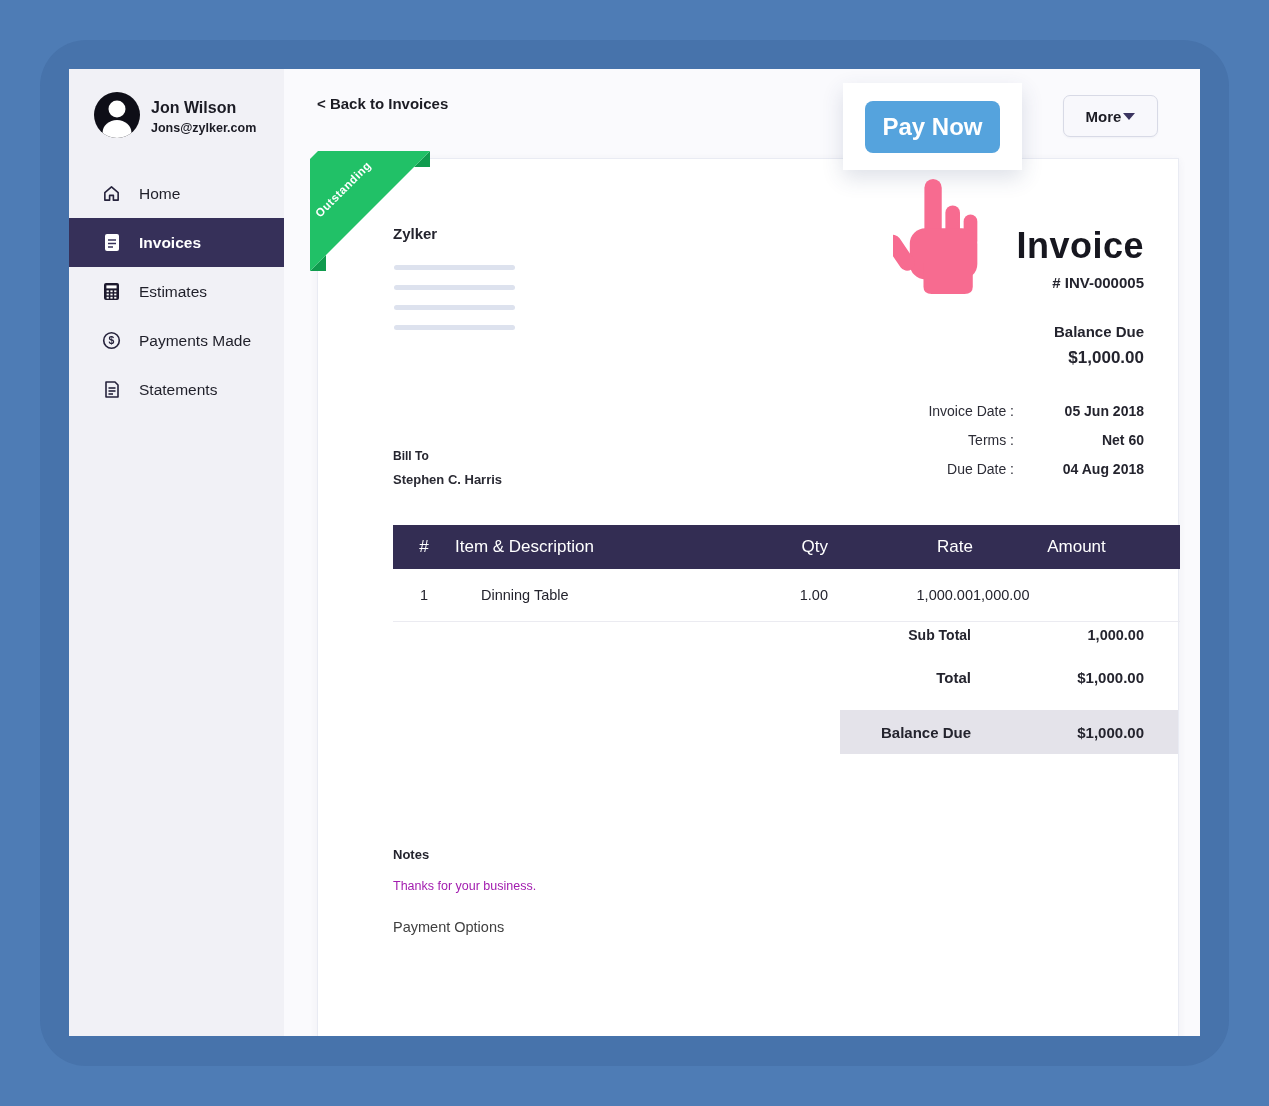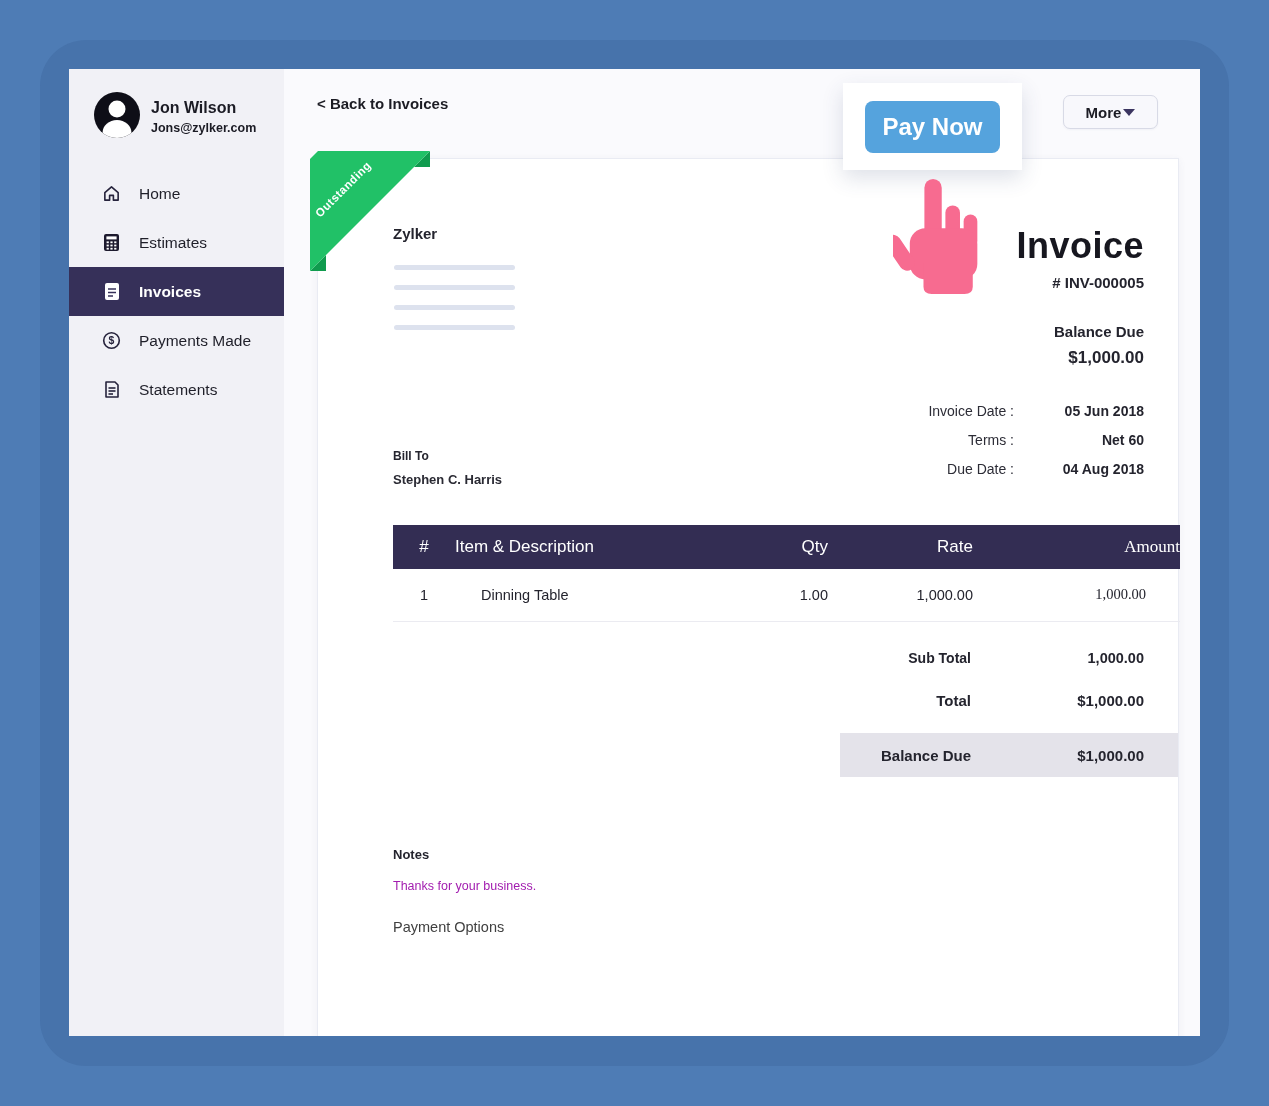--- a/index.html
+++ b/index.html
@@ -42,21 +42,21 @@
     background:#363059; color:#ffffff; font-weight:700;
   }
   .nav-icon { width:19px; height:19px; display:flex; align-items:center; justify-content:center; }
 
   
   .back-link {
     position:absolute; left:248px; top:26px;
     font-size:15px; font-weight:700; color:#1c1c24; cursor:pointer;
   }
   .more-btn {
-    position:absolute; left:994px; top:26px; width:95px; height:34px;
+    position:absolute; left:994px; top:26px; width:95px; height:42px;
     background:#f8f8fc; border:1px solid #d8dae6; border-radius:7px;
     display:flex; align-items:center; justify-content:center; gap:2px;
     font-size:15px; font-weight:600; color:#1c1c24; cursor:pointer;
     box-shadow:0 1px 2px rgba(60,70,110,0.05);
   }
   .caret-down {
     width:0; height:0; border-left:6px solid transparent;
     border-right:6px solid transparent; border-top:7px solid #3b3560;
   }
   .paynow-card {
@@ -107,23 +107,23 @@
   }
   .item-table th {
     background:#332d53; color:#ffffff; font-weight:500; font-size:17px;
     height:44px; padding:0;
   }
   .item-table td { font-size:14.5px; height:52px; border-bottom:1px solid #ebebf1; }
   .col-num  { width:62px; text-align:center; }
   .col-item { text-align:left; padding-left:26px; }
   .col-qty  { width:160px; text-align:right; }
   .col-rate { width:145px; text-align:right; }
-  .col-amt  { width:207px; text-align:right; padding-right:34px;font-family:Liberation Serif, serif; }
-
-  .totals { position:absolute; right:0; top:478px; width:338px; }
+  .col-amt  { width:207px; padding-right:34px; }
+
+  .totals { position:absolute; right:0; top:455px; width:338px; }
   .total-row {
     display:flex; justify-content:flex-end; align-items:center;
     padding-right:34px; height:42px;
   }
   .total-label { flex:1; text-align:right; font-size:14px; font-weight:700; }
   .total-value { width:173px; text-align:right; font-size:14.5px; font-weight:700; }
   .total-row.grand .total-label, .total-row.grand .total-value { font-size:15px; }
   .total-row.highlight { background:#e4e3ea; height:44px; margin-top:12px; }
 
   .notes-block { position:absolute; left:75px; top:688px; }
@@ -162,52 +162,52 @@
 
     <div class="nav">
       <div class="nav-item">
         <span class="nav-icon">
           <svg width="19" height="19" viewBox="0 0 20 20" fill="none" stroke="#26233c" stroke-width="1.7" stroke-linejoin="round">
             <path d="M3 9 L10 3 L17 9 V17 H12 V12 H8 V17 H3 Z"></path>
           </svg>
         </span>
         <span>Home</span>
       </div>
+      <div class="nav-item active">
+        <span class="nav-icon">
+          <svg width="16" height="19" viewBox="0 0 16 19">
+            <rect x="1" y="1" width="14" height="17" rx="2" fill="#ffffff"></rect>
+            <g stroke="#363059" stroke-width="1.5">
+              <line x1="4" y1="7" x2="12" y2="7"></line>
+              <line x1="4" y1="10.5" x2="12" y2="10.5"></line>
+              <line x1="4" y1="14" x2="9" y2="14"></line>
+            </g>
+          </svg>
+        </span>
+        <span>Invoices</span>
+      </div>
       <div class="nav-item">
         <span class="nav-icon">
           <svg width="17" height="19" viewBox="0 0 17 19">
             <rect x="1" y="1" width="15" height="17" rx="2" fill="#1d1a2e"></rect>
             <rect x="3.4" y="3.4" width="10.2" height="3" fill="#ffffff"></rect>
             <g fill="#ffffff">
               <rect x="3.6" y="8.4" width="2.2" height="1.8"></rect>
                 <rect x="7.4" y="8.4" width="2.2" height="1.8"></rect>
                 <rect x="11.2" y="8.4" width="2.2" height="1.8"></rect>
               <rect x="3.6" y="11.6" width="2.2" height="1.8"></rect>
                 <rect x="7.4" y="11.6" width="2.2" height="1.8"></rect>
                 <rect x="11.2" y="11.6" width="2.2" height="1.8"></rect>
               <rect x="3.6" y="14.8" width="2.2" height="1.8"></rect>
                 <rect x="7.4" y="14.8" width="2.2" height="1.8"></rect>
                 <rect x="11.2" y="14.8" width="2.2" height="1.8"></rect>
             </g>
           </svg>
         </span>
         <span>Estimates</span>
-      </div>
-      <div class="nav-item active">
-        <span class="nav-icon">
-          <svg width="16" height="19" viewBox="0 0 16 19">
-            <rect x="1" y="1" width="14" height="17" rx="2" fill="#ffffff"></rect>
-            <g stroke="#363059" stroke-width="1.5">
-              <line x1="4" y1="7" x2="12" y2="7"></line>
-              <line x1="4" y1="10.5" x2="12" y2="10.5"></line>
-              <line x1="4" y1="14" x2="9" y2="14"></line>
-            </g>
-          </svg>
-        </span>
-        <span>Invoices</span>
       </div>
       <div class="nav-item">
         <span class="nav-icon">
           <svg width="19" height="19" viewBox="0 0 20 20">
             <circle cx="10" cy="10" r="8.2" fill="none" stroke="#26233c" stroke-width="1.7"></circle>
             <text x="10" y="14" text-anchor="middle" font-family="Liberation Sans, sans-serif" font-size="11" font-weight="700" fill="#26233c">$</text>
           </svg>
         </span>
         <span>Payments Made</span>
       </div>

